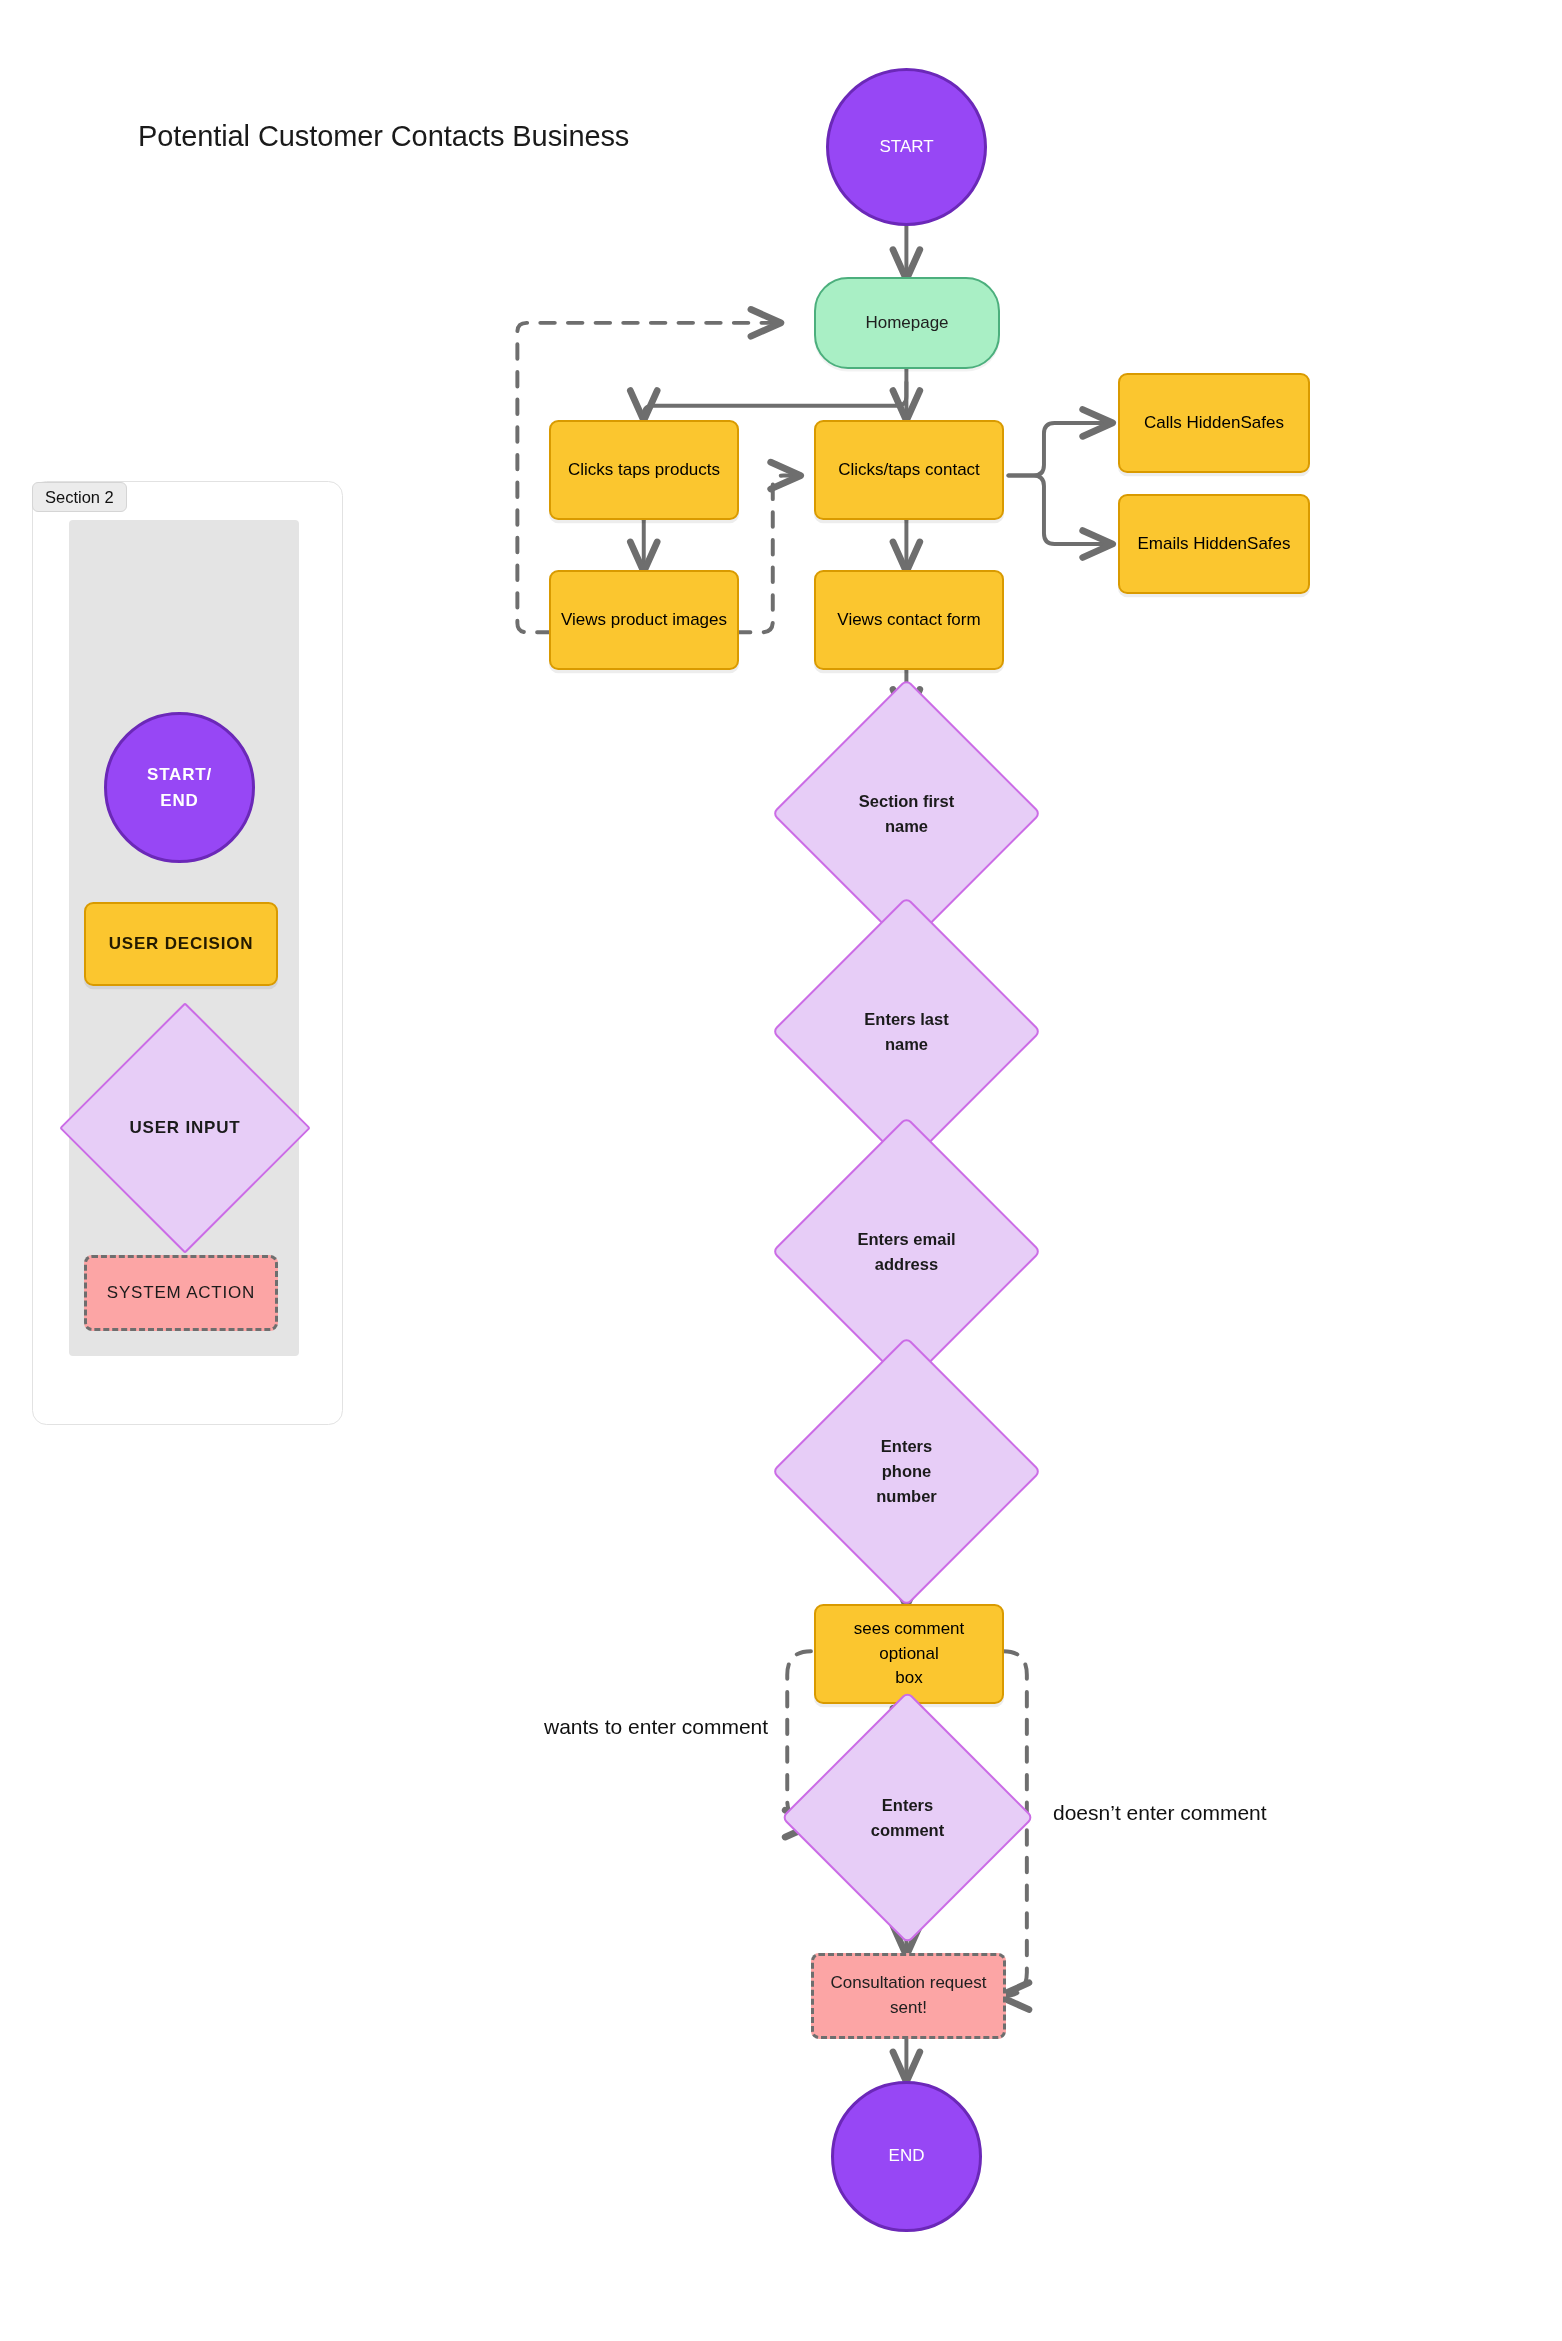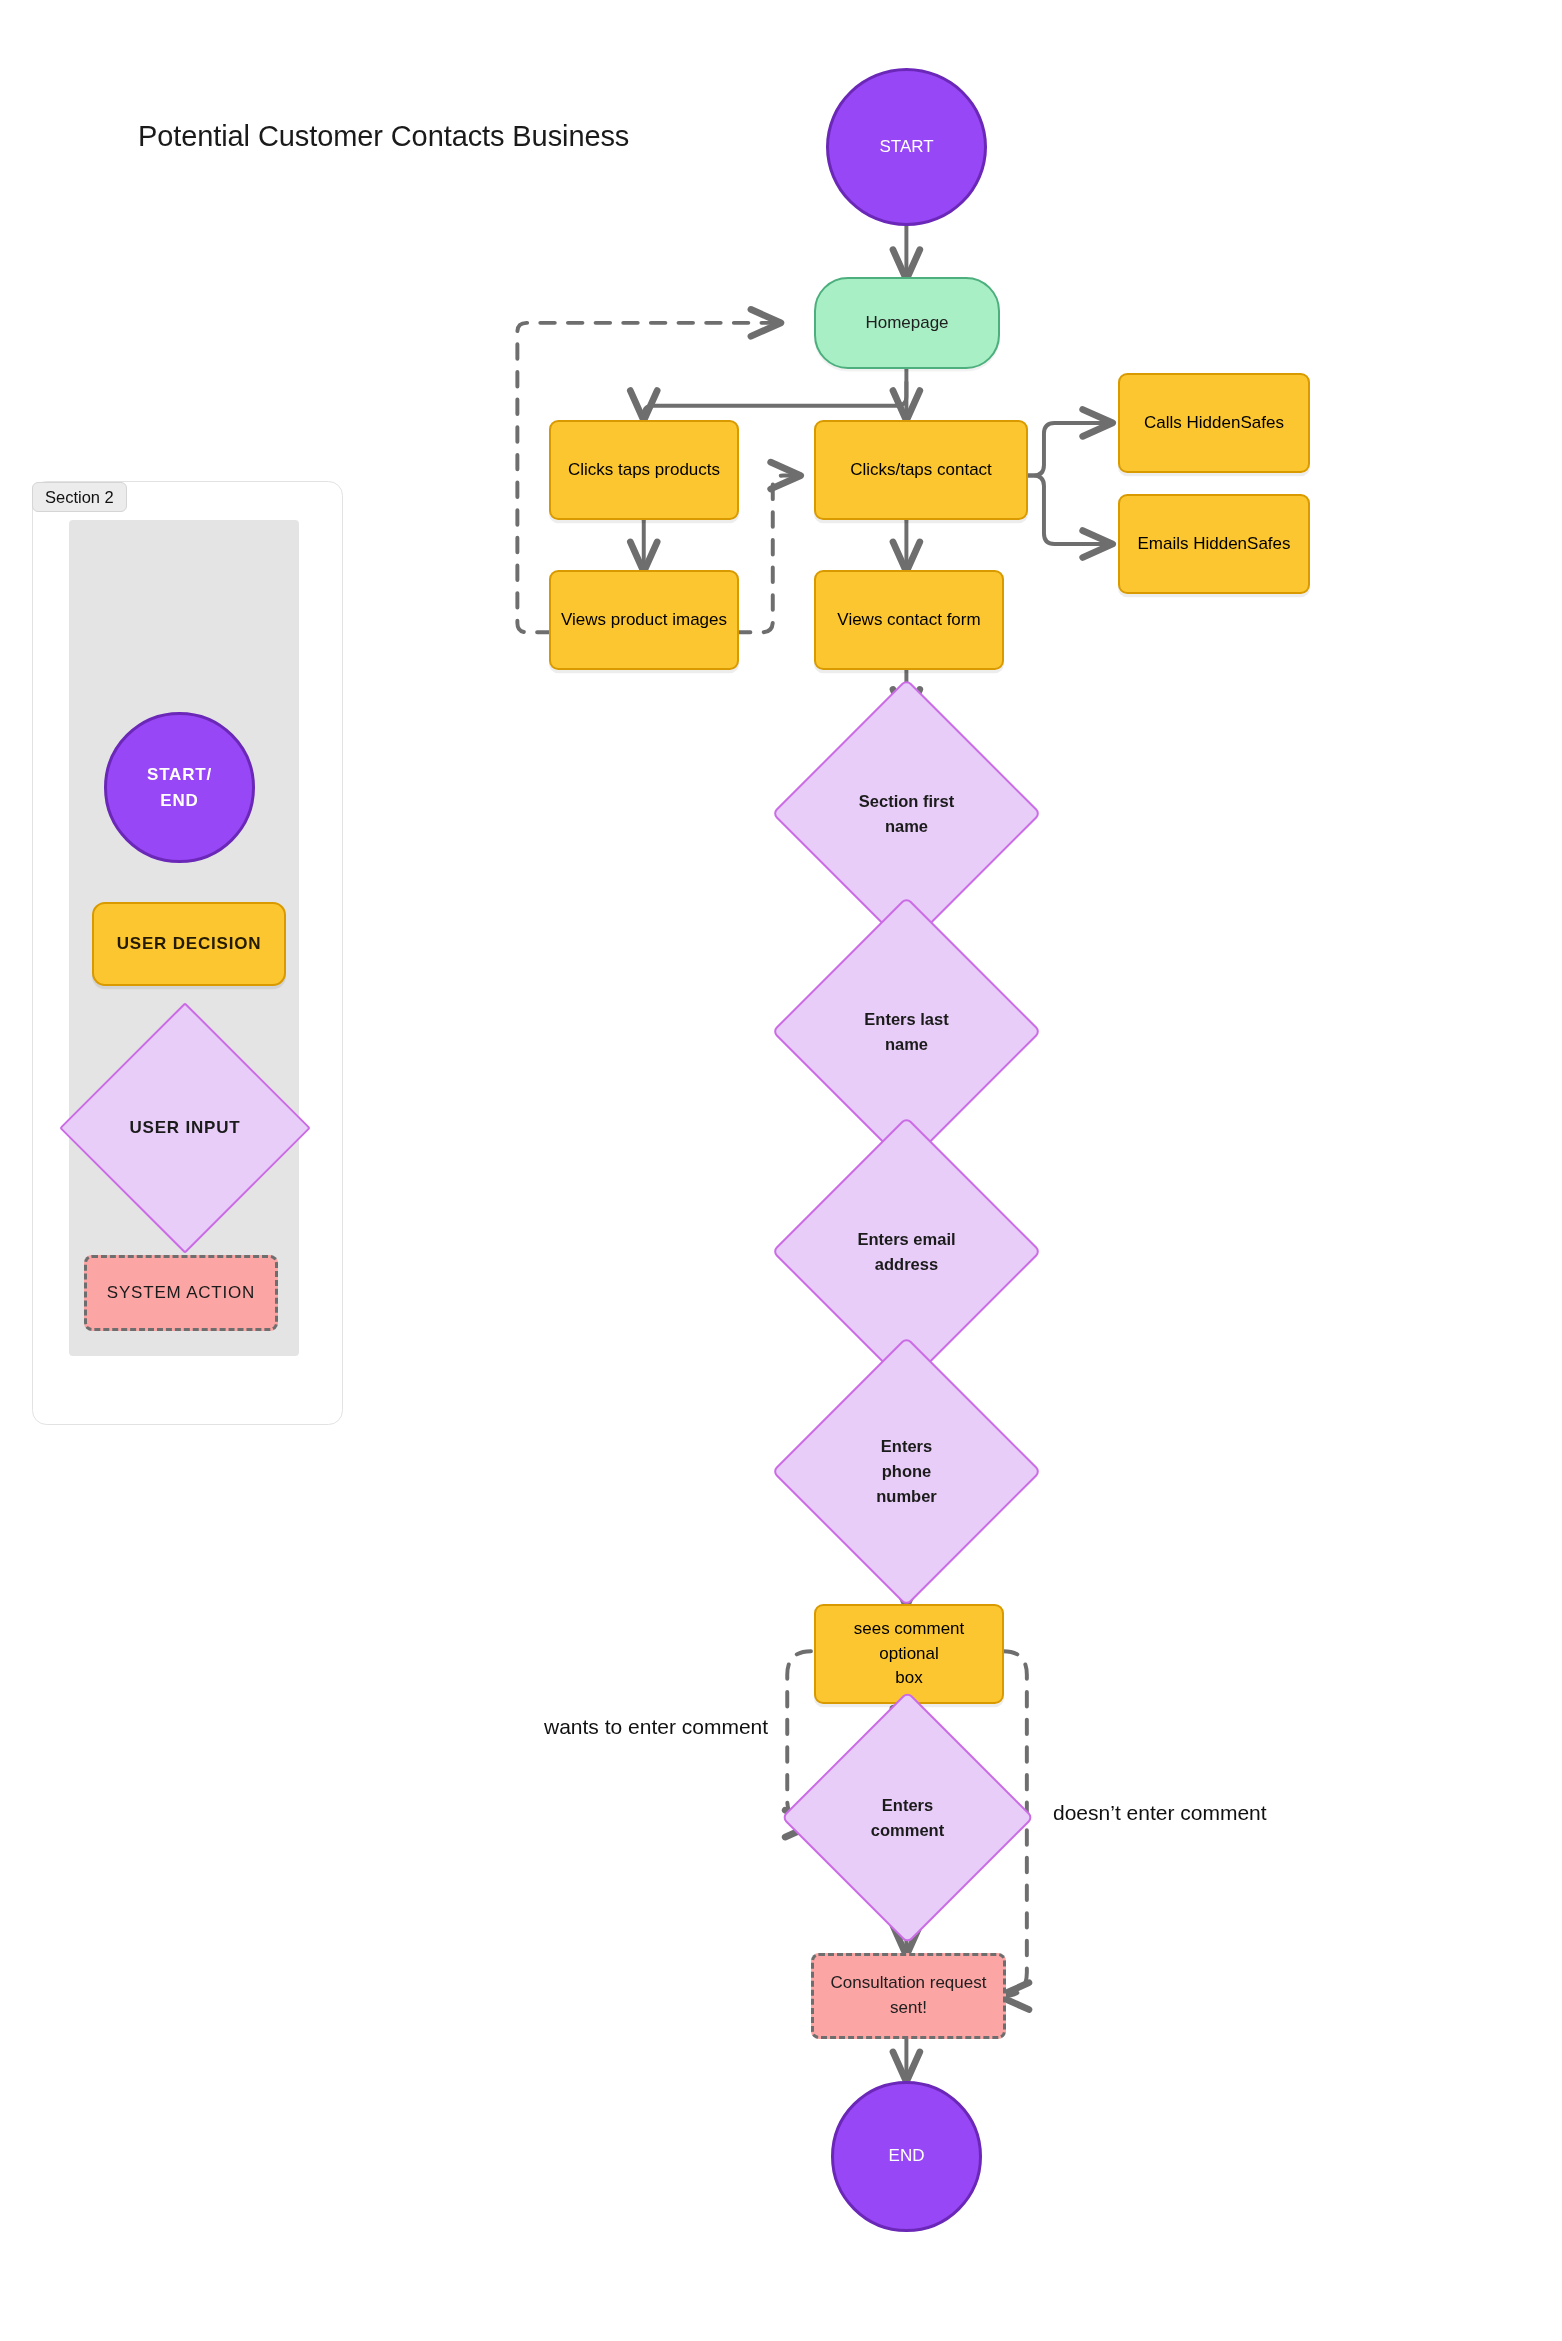--- a/index.html
+++ b/index.html
@@ -68,21 +68,21 @@
   #legend-inner{
     position:absolute;left:69px;top:520px;width:230px;height:836px;
     background:#E4E4E4;border-radius:4px;
   }
   .lg{position:absolute;display:flex;align-items:center;justify-content:center;text-align:center;box-sizing:border-box;}
   .lg .lbl{white-space:pre-line;line-height:1.5;letter-spacing:0.8px;}
   #lg-page{left:92px;top:557px;width:191px;height:102px;}
   #lg-page .lbl{font-size:17px;font-weight:bold;color:#1b1b1b;}
   #lg-term{left:104px;top:712px;width:151px;height:151px;}
   #lg-term .lbl{font-size:17px;font-weight:bold;}
-  #lg-dec{left:92px;top:902px;width:194px;height:84px;border-radius:13px;}
+  #lg-dec{left:84px;top:902px;width:194px;height:84px;}
   #lg-dec .lbl{font-size:17px;font-weight:bold;color:#231A00;}
   #lg-inp{left:96px;top:1039px;width:178px;height:178px;}
   #lg-inp .dshape{border-radius:2.6px;}
   #lg-inp .lbl{font-size:17px;font-weight:bold;letter-spacing:0.8px;}
   #lg-sys{left:84px;top:1255px;width:194px;height:76px;}
   #lg-sys .lbl{font-size:17px;color:#1b1b1b;letter-spacing:0.8px;}
 
   
   .edge-label{position:absolute;font-size:21px;color:#111;white-space:nowrap;}
   #lbl-wants{left:544px;top:1715px;}
@@ -174,21 +174,21 @@
   </div>
 
   <div class="node page-shape" style="left:814px;top:277px;width:186px;height:92px;">
     <span class="lbl">Homepage</span>
   </div>
 
   <div class="node decision" style="left:549px;top:420px;width:190px;height:100px;">
     <span class="lbl">Clicks taps products</span>
   </div>
 
-  <div class="node decision" style="left:814px;top:420px;width:214px;height:100px;">
+  <div class="node decision" style="left:814px;top:420px;width:190px;height:100px;">
     <span class="lbl">Clicks/taps contact</span>
   </div>
 
   <div class="node decision" style="left:1118px;top:373px;width:192px;height:100px;">
     <span class="lbl">Calls HiddenSafes</span>
   </div>
 
   <div class="node decision" style="left:1118px;top:494px;width:192px;height:100px;">
     <span class="lbl">Emails HiddenSafes</span>
   </div>

